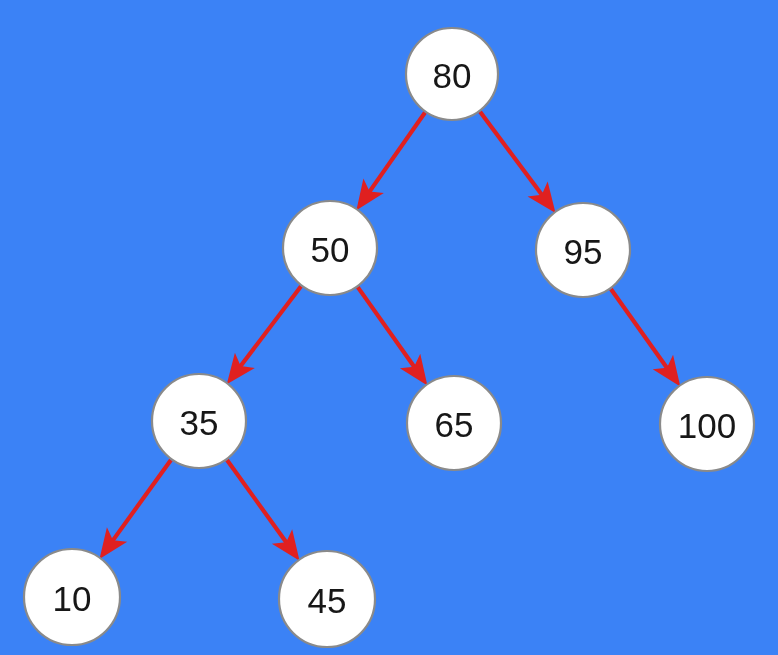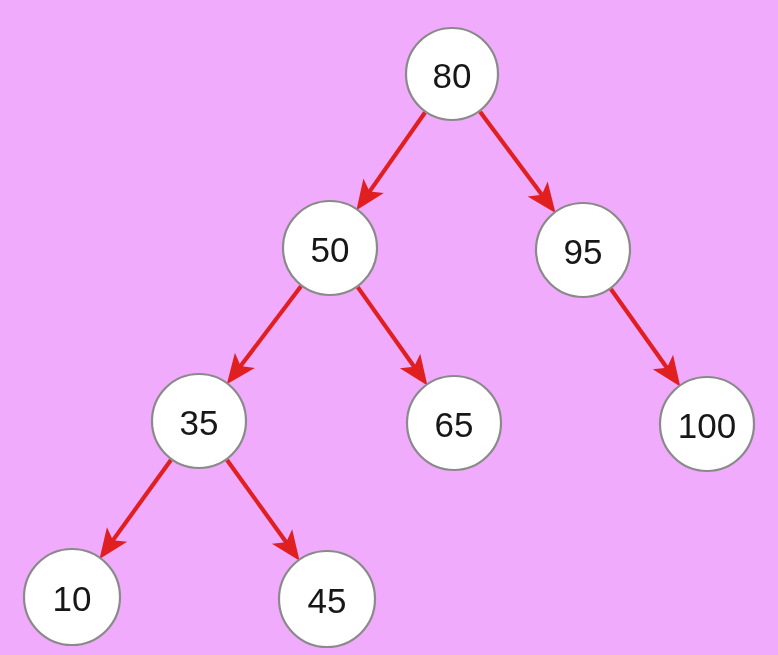--- a/index.html
+++ b/index.html
@@ -8,21 +8,21 @@
     padding: 0;
     background: #ffffff;
   }
   body {
     font-family: "Liberation Sans", "DejaVu Sans", sans-serif;
   }
   #canvas-wrap {
     position: relative;
     width: 778px;
     height: 655px;
-    background: #f0abfc;
+    background: #3b82f6;
     overflow: hidden;
   }
   svg#tree-svg {
     display: block;
     width: 778px;
     height: 655px;
   }
   .node-circle {
     fill: #ffffff;
     stroke: #8a8a8a;

